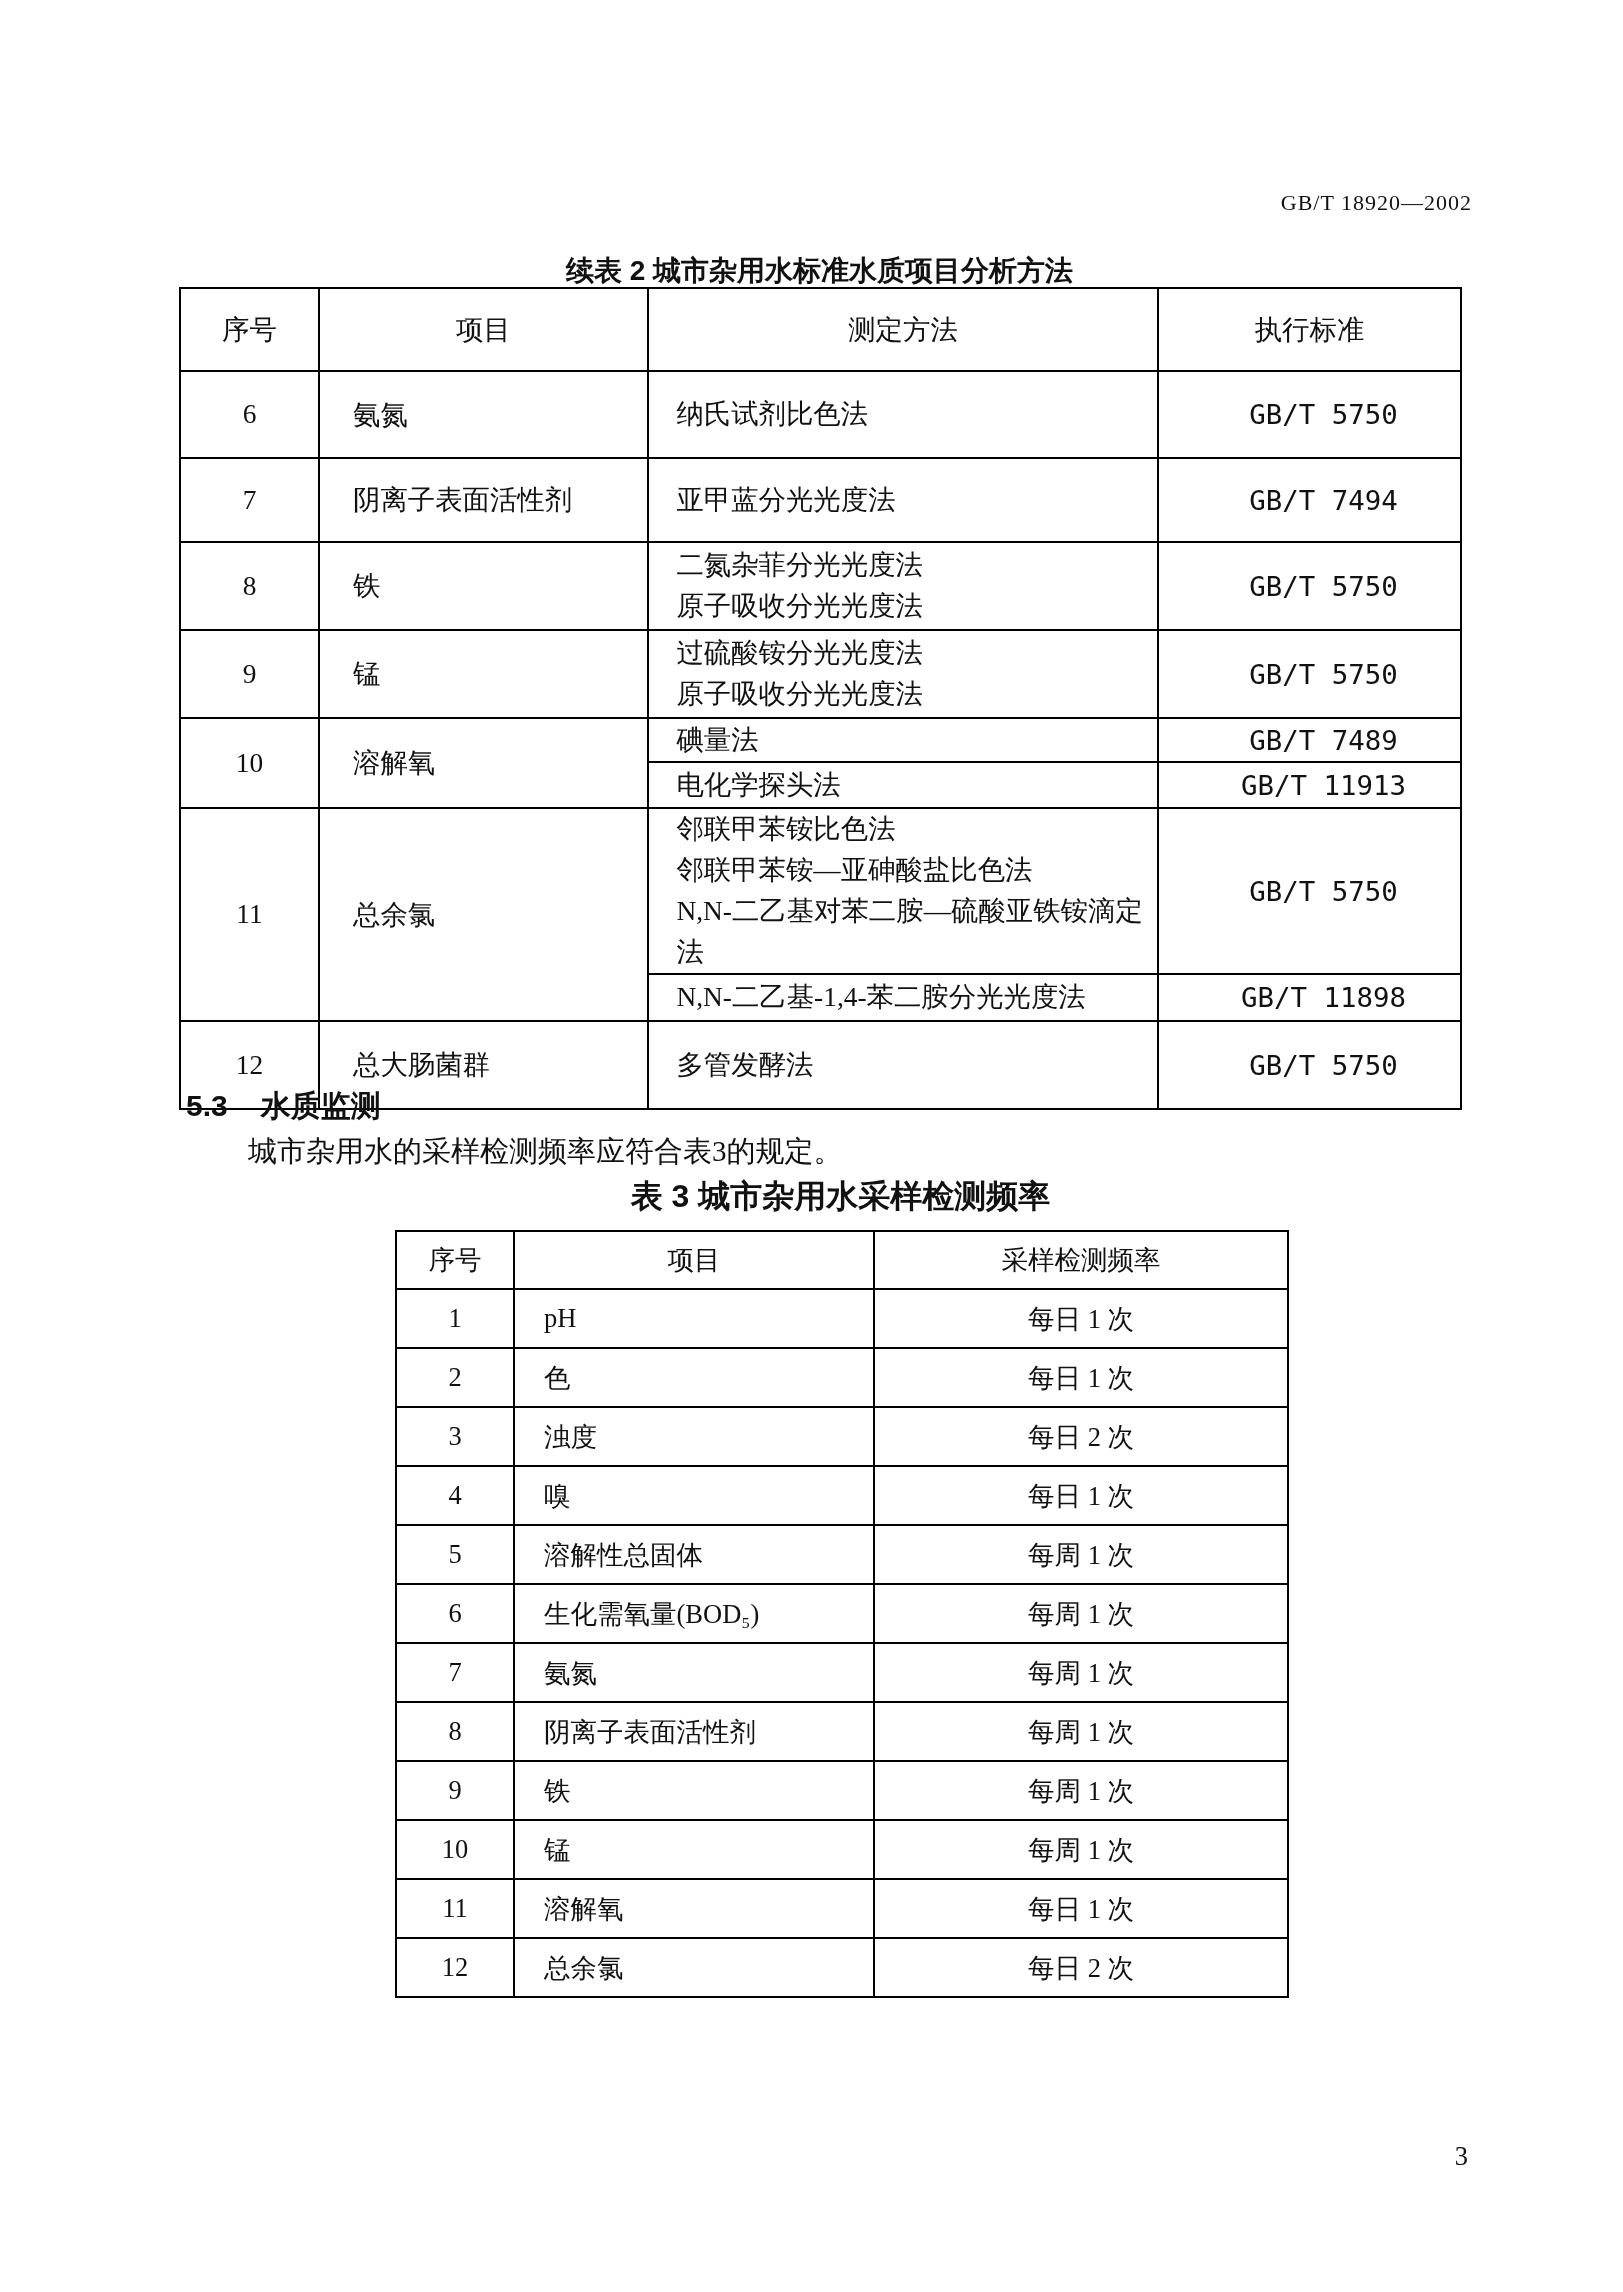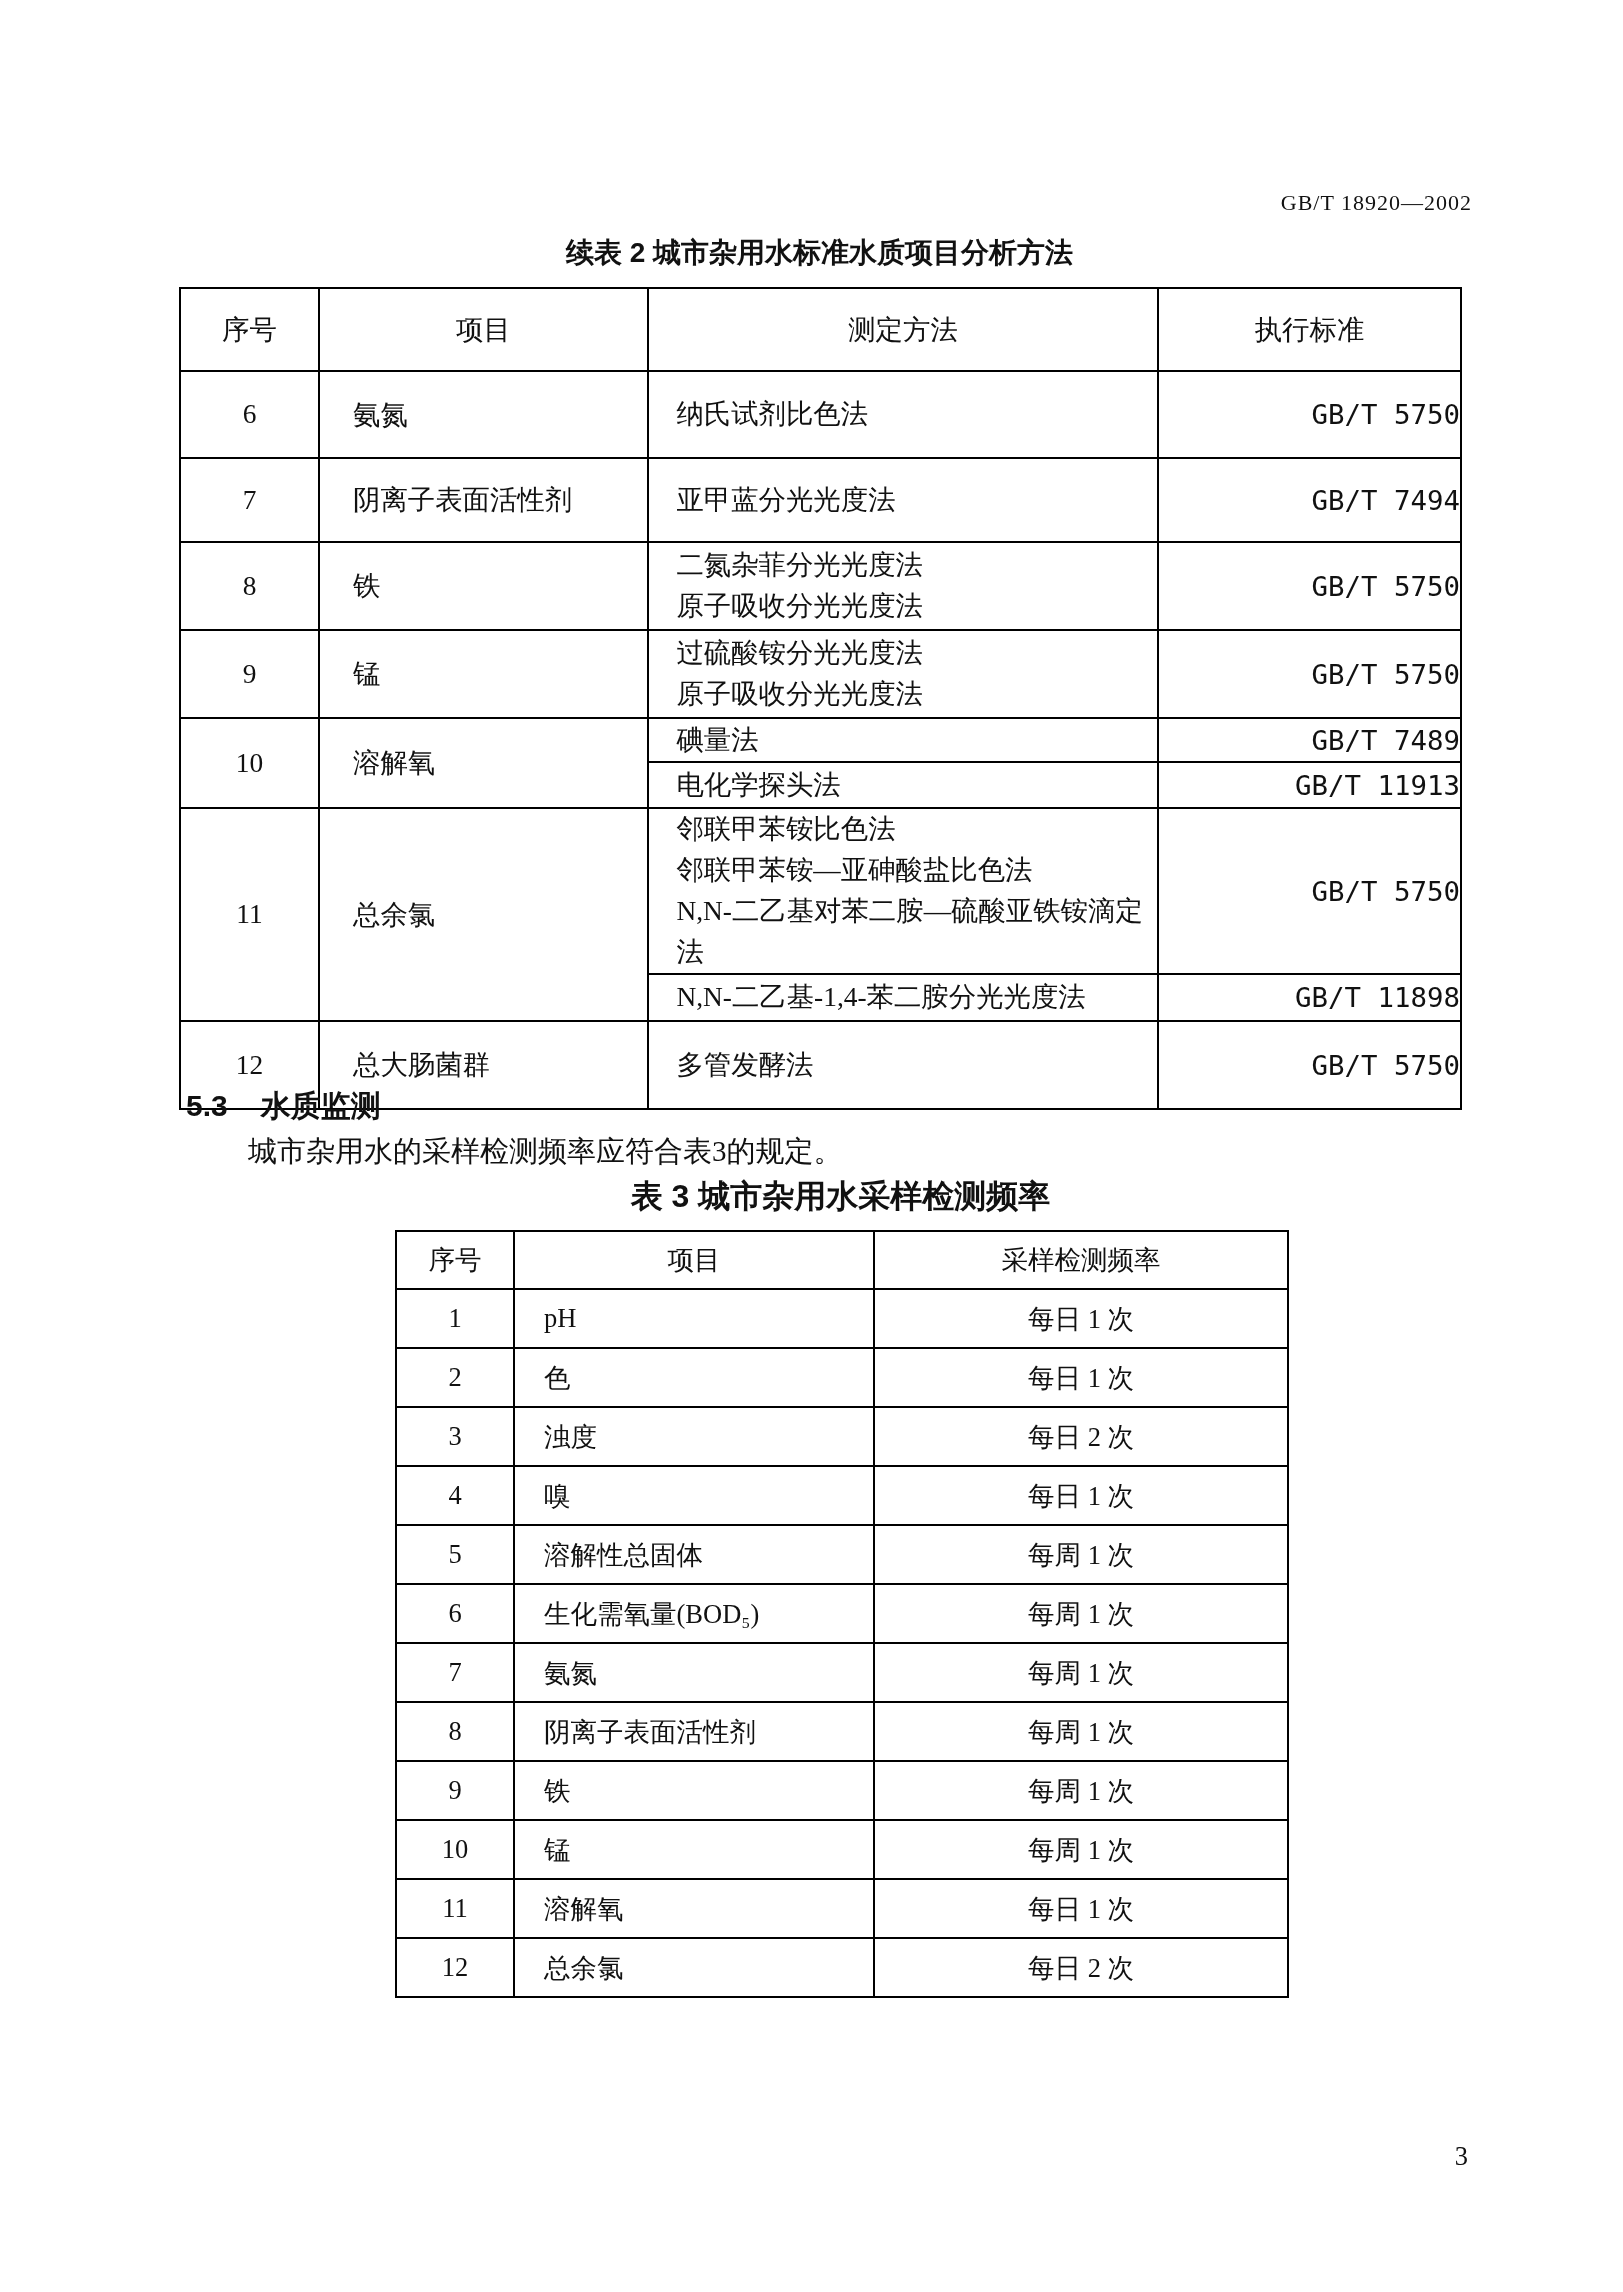--- a/index.html
+++ b/index.html
@@ -13,37 +13,37 @@
     color:#111;
   }
   
   .doc-code {
     position:absolute; top:190px; right:151px;
     font-family:"Liberation Serif", serif;
     font-size:22px; letter-spacing:1px;
   }
   
   .t2-title {
-    position:absolute; top:234px; left:179px; width:1281px;
+    position:absolute; top:252px; left:179px; width:1281px;
     text-align:center; font-weight:bold; font-size:28px;
     font-family:"Liberation Sans", sans-serif;
   }
   
   table { border-collapse:collapse; table-layout:fixed; }
   td, th { border:2.9px solid #000; vertical-align:middle; font-weight:normal; }
   .t2 {
     position:absolute; top:287px; left:179px; width:1281px;
   }
   .t2 th { font-size:27.4px; text-align:center; }
   .t2 td { font-size:27.4px; }
   .cell-no { text-align:center; font-family:"Liberation Serif", serif; font-size:26.5px; }
   .cell-item { text-align:left; padding-left:33px; }
   .cell-method { text-align:left; padding-left:27.4px; line-height:41px; }
   .cell-std {
-    text-align:right; padding-left:28px;
+    text-align:center; padding-left:28px;
     font-family:"DejaVu Sans Mono", monospace; font-size:24.5px;
   }
   
   .sec-heading {
     position:absolute; top:1086px; left:186px;
     font-family:"Liberation Sans", sans-serif;
     font-weight:bold; font-size:30px;
   }
   .sec-heading .sec-no { margin-right:33px;margin-top:16px; }
   .sec-body {

